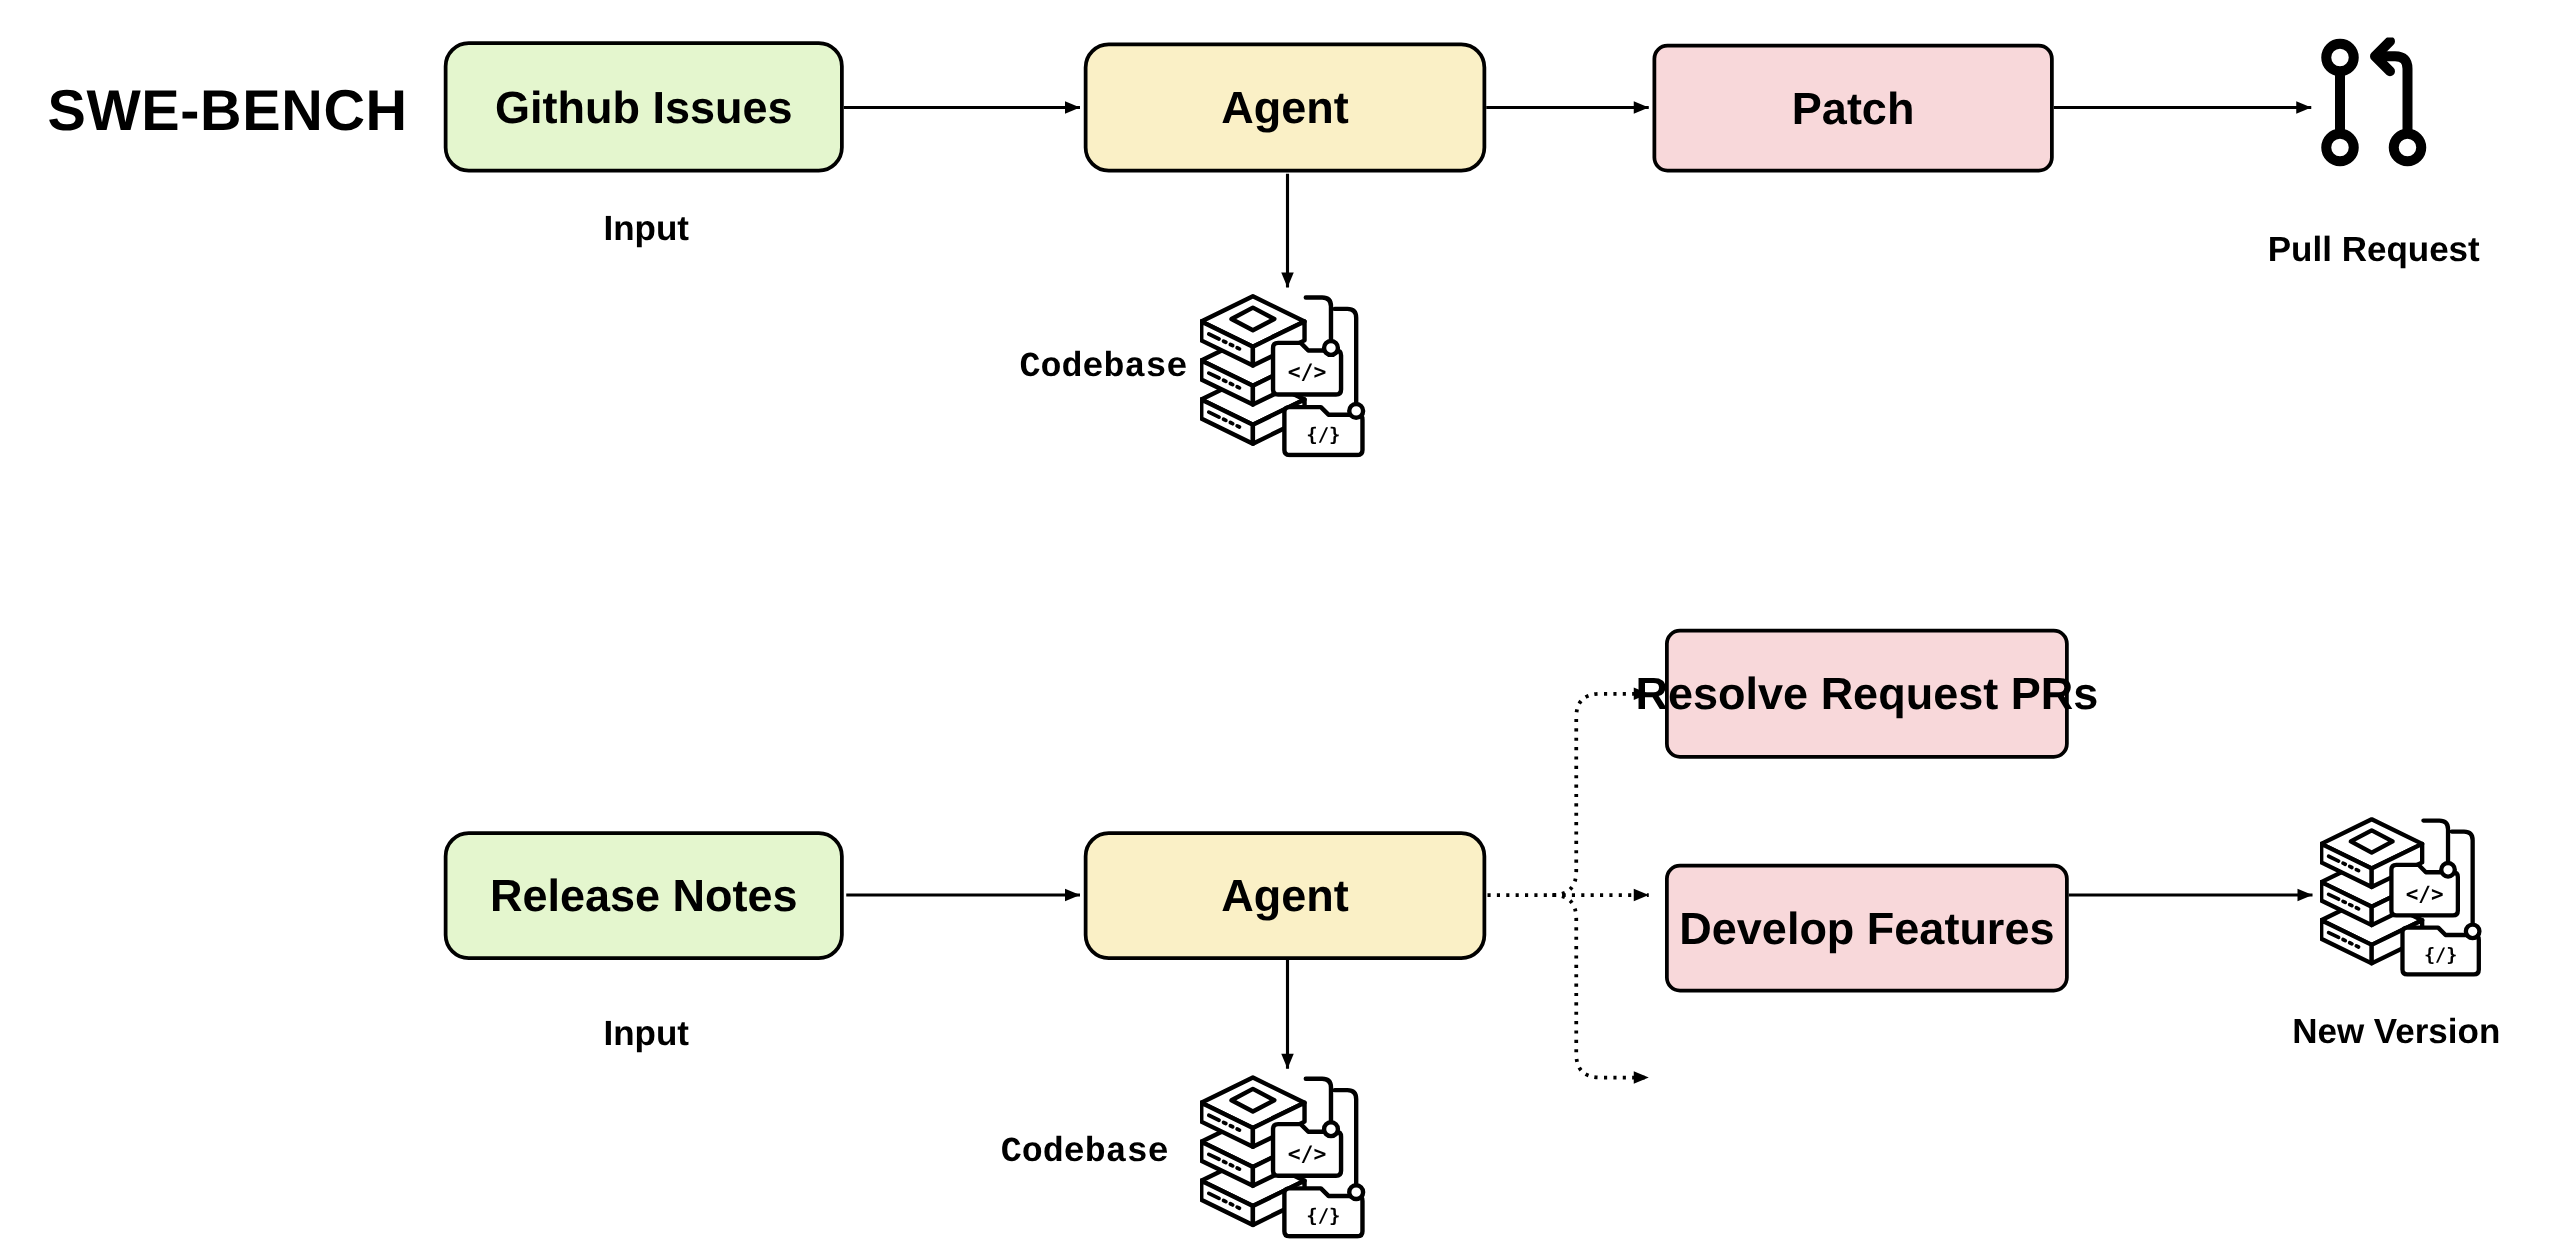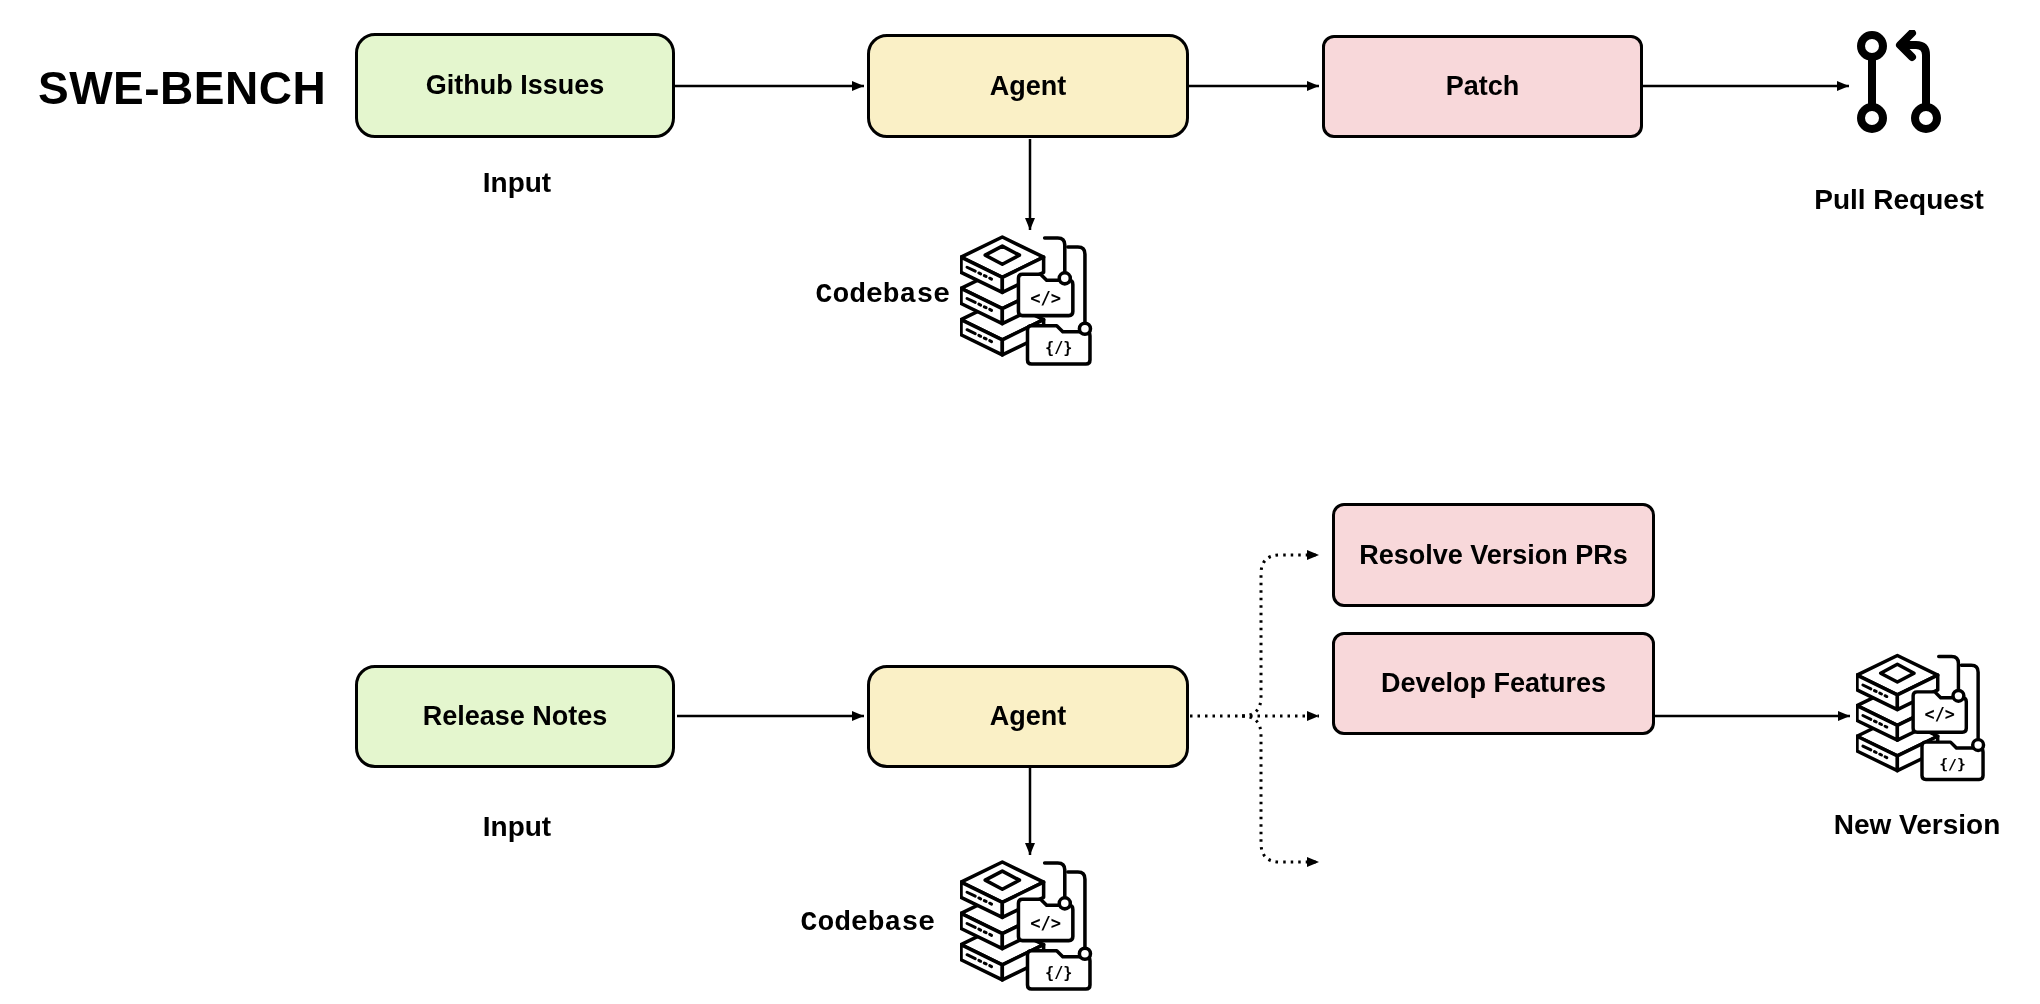--- a/index.html
+++ b/index.html
@@ -14,21 +14,21 @@
     position:relative;width:2040px;height:1004px;background:var(--background);
     overflow:hidden;font-family:"Liberation Sans",sans-serif;color:var(--stroke);
   }
   .overlay{position:absolute;left:0;top:0;z-index:1;}
   .edge{stroke:var(--stroke);stroke-width:2.5;fill:none;}
   .edge.dotted{stroke-width:3;stroke-dasharray:2.5 5;}
   .node{
     position:absolute;z-index:2;box-sizing:border-box;
     border:3px solid var(--stroke);border-radius:20px;
     display:flex;align-items:center;justify-content:center;
-    font-weight:bold;font-size:27px;white-space:nowrap;
+    font-weight:bold;font-size:36px;white-space:nowrap;
   }
   .node.green{background:var(--input-fill);}
   .node.yellow{background:var(--agent-fill);}
   .node.pink{background:var(--output-fill);border-radius:12px;}
   .caption{
     position:absolute;z-index:2;font-weight:bold;font-size:28px;
     text-align:center;white-space:nowrap;line-height:1.1;
   }
   .caption.right{text-align:right;font-family:Liberation Mono, monospace;}
   .diagram-title{
@@ -115,22 +115,22 @@
   <svg class="icon" style="left:1853px;top:30px" width="92" height="112" viewBox="0 0 92 112">
       <use href="#pr-def"></use>
     </svg>
   <svg class="icon" style="left:960px;top:233px" width="133" height="133" viewBox="0 0 132 132">
       <use href="#codebase-def"></use>
     </svg>
 
 
   <div class="node green" style="left:355px;top:665px;width:320px;height:103px">Release Notes</div>
   <div class="node yellow" style="left:867px;top:665px;width:322px;height:103px">Agent</div>
-  <div class="node pink" style="left:1332px;top:503px;width:323px;height:104px">Resolve Version PRs</div>
-  <div class="node pink" style="left:1332px;top:632px;width:323px;height:103px">Develop Features</div>
+  <div class="node pink" style="left:1332px;top:503px;width:323px;height:104px">Resolve Request PRs</div>
+  <div class="node pink" style="left:1332px;top:691px;width:323px;height:103px">Develop Features</div>
 
   <div class="caption" style="left:417px;top:812px;width:200px">Input</div>
   <div class="caption right" style="left:745px;top:908px;width:190px">Codebase</div>
   <div class="caption" style="left:1807px;top:810px;width:220px">New Version</div>
 
   <svg class="icon" style="left:1856px;top:650px" width="130" height="133" viewBox="0 0 132 132">
       <use href="#codebase-def"></use>
     </svg>
   <svg class="icon" style="left:960px;top:858px" width="133" height="133" viewBox="0 0 132 132">
       <use href="#codebase-def"></use>

